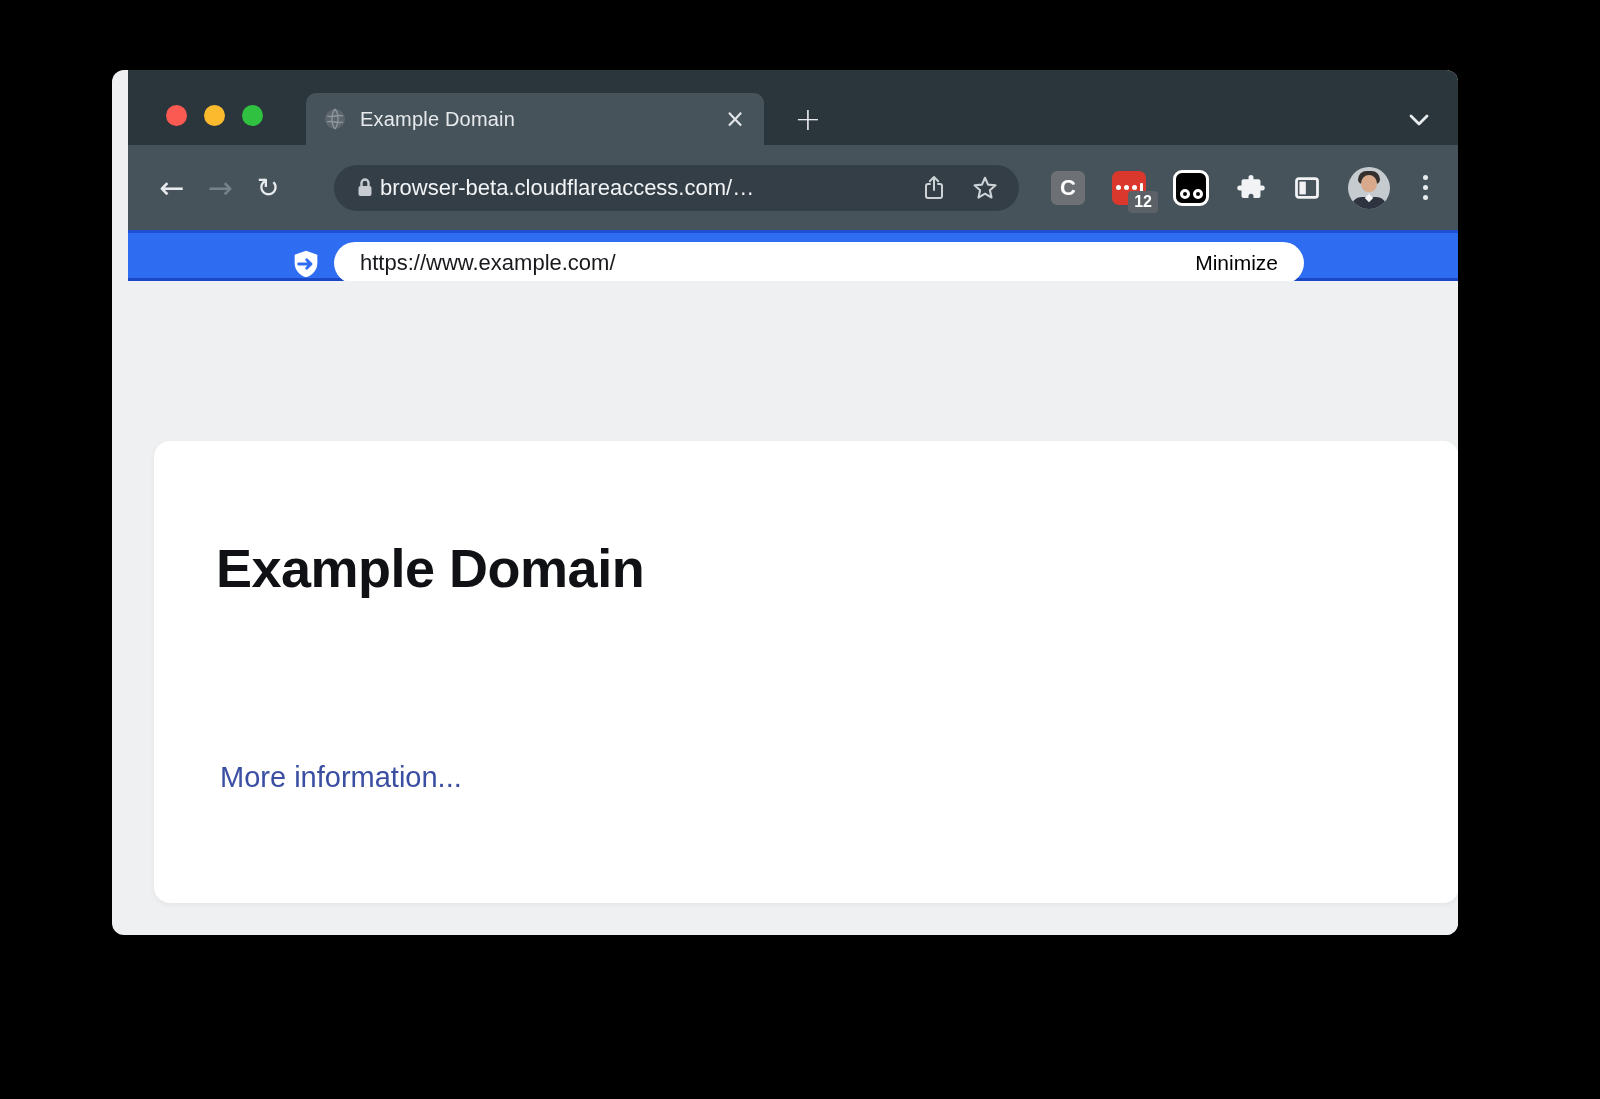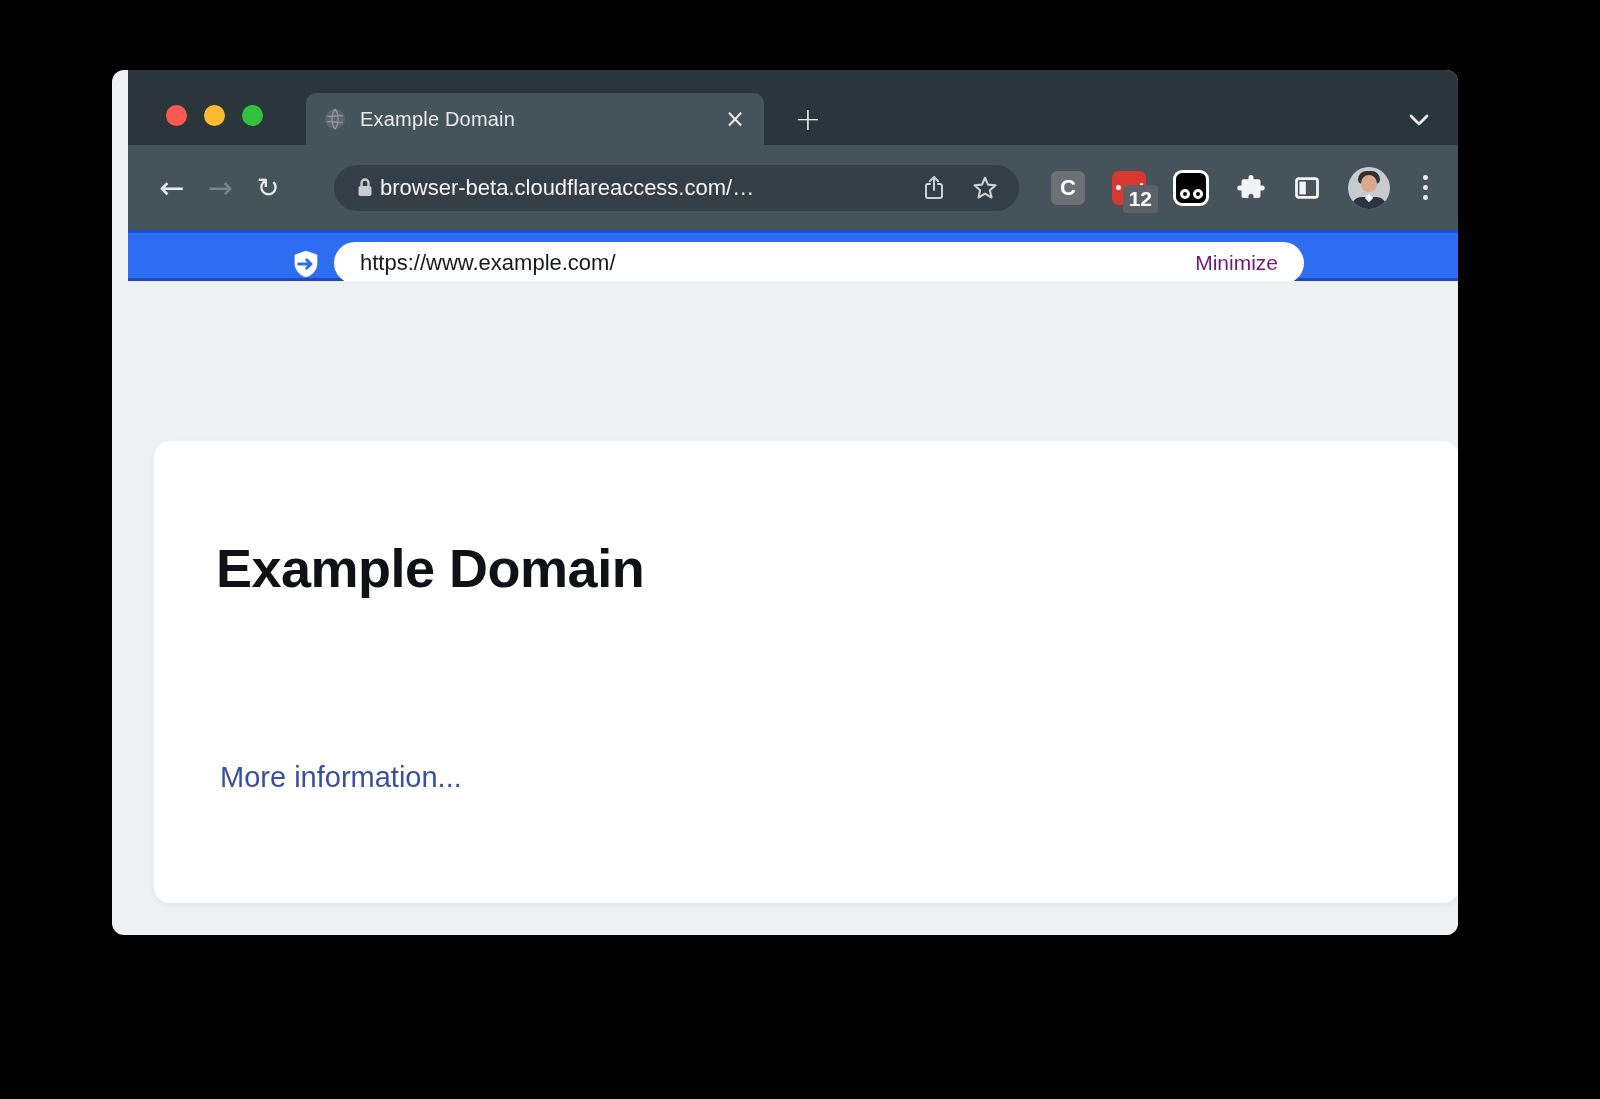--- a/index.html
+++ b/index.html
@@ -55,21 +55,21 @@
 
   .ext-row { margin-left: auto; display: flex; align-items: center; gap: 27px; }
   .ext-c { width: 34px; height: 34px; background: #6d7175; border-radius: 6px; color: #fff;
     font-size: 22px; font-weight: bold; display: flex; align-items: center; justify-content: center;
     cursor: pointer; }
   .ext-red { position: relative; width: 34px; height: 34px; background: #da382d; border-radius: 7px;
     display: flex; align-items: center; justify-content: center; gap: 3px; cursor: pointer; }
   .ext-red .pw-dot { width: 5px; height: 5px; background: #fff; border-radius: 50%; }
   .ext-red .pw-bar { width: 3px; height: 10px; background: #fff; border-radius: 1px; }
   .ext-badge { position: absolute; right: -12px; bottom: -8px; background: #5c6167;
-    color: #fff; font-size: 21px; font-weight: bold; padding: 2px 6px; border-radius: 4px; }
+    color: #fff; font-size: 16px; font-weight: bold; padding: 2px 6px; border-radius: 4px; }
   .ext-black { width: 36px; height: 36px; background: #000; border: 3px solid #fff;
     border-radius: 9px; display: flex; align-items: flex-end; justify-content: center;
     gap: 3px; padding-bottom: 4px; cursor: pointer; }
   .ext-black .eye { width: 10px; height: 10px; border: 3px solid #fff; border-radius: 50%; }
   .icon-btn { display: flex; align-items: center; justify-content: center; cursor: pointer; }
 
   .avatar { width: 42px; height: 42px; border-radius: 50%; background: #c6cbd0;
     position: relative; overflow: hidden; cursor: pointer; }
   .avatar .hair { position: absolute; top: 4px; left: 10px; width: 22px; height: 13px;
     background: #322f2d; border-radius: 11px 11px 6px 6px; }
@@ -85,21 +85,21 @@
 
   
   .access-bar { height: 51px; background: #2e6cf2; flex: 0 0 auto; position: relative;
     border-top: 3px solid #1d4fd2; border-bottom: 3px solid #1b49c6; }
   .shield { position: absolute; left: 161px; top: 14px; width: 34px; height: 34px;
     display: flex; align-items: center; justify-content: center; }
   .access-pill { position: absolute; left: 206px; top: 9px; width: 970px; height: 42px;
     background: #fff; border-radius: 21px; display: flex; align-items: center; padding: 0 26px; }
   .access-url { flex: 1; border: none; outline: none; background: transparent;
     font-size: 22px; color: #17191c; font-family: "Liberation Sans", sans-serif; }
-  .minimize-btn { flex: 0 0 auto; background: none; border: none; color: #701a75;
+  .minimize-btn { flex: 0 0 auto; background: none; border: none; color: #000000;
     font-size: 21px; cursor: pointer; font-family: "Liberation Sans", sans-serif; }
 
   
   .content { flex: 1; background: #eef0f1; position: relative; }
   .card { position: absolute; left: 26px; top: 160px; width: 1305px; height: 462px;
     background: #fff; border-radius: 16px; box-shadow: 0 2px 6px rgba(0,0,0,.05); }
   .page-title { position: absolute; left: 62px; top: 100px; font-size: 54px; font-weight: 700;
     color: #101114; letter-spacing: -0.5px; line-height: 1; }
   .page-body { position: absolute; left: 62px; top: 212px; font-size: 29px; line-height: 38px;
     color: #1d1f21; }

